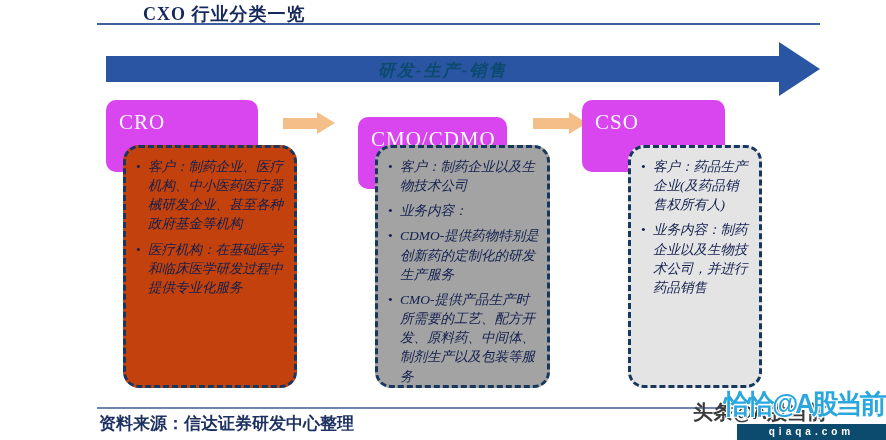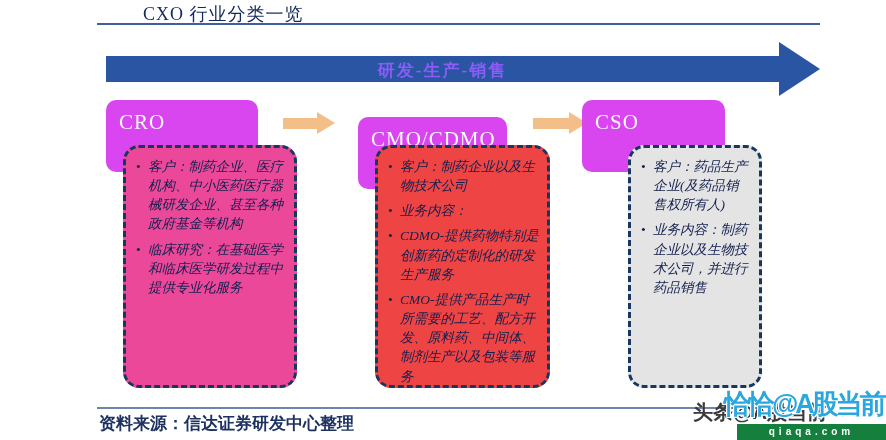--- a/index.html
+++ b/index.html
@@ -4,39 +4,40 @@
 <style>
   html,body{margin:0;padding:0;background:#ffffff;}
   .canvas{
     position:relative;width:886px;height:440px;background:#ffffff;
     overflow:hidden;
     font-family:"Liberation Serif","DejaVu Serif",serif;
   }
   
   .fig-title{
     position:absolute;left:143px;top:2px;
-    font-size:18px;font-weight:normal;color:#16295c;letter-spacing:1px;
+    font-size:18px;font-weight:bold;color:#16295c;letter-spacing:1px;
   }
   .title-rule{
     position:absolute;left:97px;top:23px;width:723px;height:2px;
     background:#3f5f9e;
   }
   
   .flow-body{
     position:absolute;left:106px;top:56px;width:673px;height:26px;
     background:#2a55a3;
   }
   .flow-head{
     position:absolute;left:779px;top:42px;width:0;height:0;
     border-top:27px solid transparent;border-bottom:27px solid transparent;
     border-left:41px solid #2a55a3;
   }
   .flow-label{
     position:absolute;left:106px;top:59px;width:673px;text-align:center;
-    color:#8b5cf6;font-size:17px;font-weight:bold;letter-spacing:2px;
+    color:#0c4a6e;font-size:17px;font-weight:bold;letter-spacing:2px;
+    font-style:italic;
   }
   
   .stage-box{
     position:absolute;top:100px;height:72px;border-radius:10px;
     background:#d946ef;z-index:0;
   }
   .stage-box .stage-label{
     display:block;padding:10px 0 0 13px;color:#f8fafd;
     font-size:21px;letter-spacing:1px;
   }
@@ -55,22 +56,22 @@
   .arrow-1 .bar{width:34px;}
   .arrow-1 .tip{left:34px;}
   .arrow-2{left:533px;}
   .arrow-2 .bar{width:36px;}
   .arrow-2 .tip{left:36px;}
   
   .detail-box{
     position:absolute;top:145px;height:243px;border:3px dashed #17375e;
     border-radius:16px;box-sizing:border-box;z-index:1;
   }
-  .detail-1{left:123px;width:174px;background:#ec4899;}
-  .detail-2{left:375px;width:175px;background:#ef4444;}
+  .detail-1{left:123px;width:174px;background:#c2410c;}
+  .detail-2{left:375px;width:175px;background:#a3a3a3;}
   .detail-3{left:628px;width:134px;background:#e4e4e4;}
   ul.bullets{
     margin:0;padding:9px 8px 0 9px;list-style:none;
     font-size:13.5px;line-height:1.42;color:#121f4e;font-style:italic;
   }
   ul.bullets li{position:relative;padding-left:13px;margin-bottom:6px;}
   ul.bullets li::before{content:"•";position:absolute;left:1px;top:0;color:#121f4e;font-style:normal;}
   
   .bottom-rule{
     position:absolute;left:97px;top:407px;width:723px;height:2px;
@@ -87,21 +88,21 @@
     font-size:20px;font-weight:bold;color:#3a3a3a;letter-spacing:0;white-space:nowrap;
   }
   .wm-blue{
     position:absolute;left:724px;top:386px;z-index:3;
     font-family:"Liberation Sans","DejaVu Sans",sans-serif;
     font-size:27px;font-weight:bold;color:#2aa7df;letter-spacing:-3px;white-space:nowrap;
     text-shadow:-1px -1px 0 #fff,1px -1px 0 #fff,-1px 1px 0 #fff,1px 1px 0 #fff;
   }
   .wm-badge{
     position:absolute;left:737px;top:424px;width:149px;height:16px;z-index:4;
-    background:#15803d;color:#ffffff;text-align:center;
+    background:#0c4a6e;color:#ffffff;text-align:center;
     font-family:"Liberation Sans","DejaVu Sans",sans-serif;
     font-size:10px;font-weight:bold;letter-spacing:4px;line-height:16px;
   }
 </style>
 </head>
 <body>
 
 <div class="canvas">
 
   <div class="fig-title">CXO 行业分类一览</div>
@@ -125,21 +126,21 @@
     <span class="bar"></span>
     <span class="tip"></span>
   </div>
   <div class="stage-box stage-cso">
     <span class="stage-label">CSO</span>
   </div>
 
   <div class="detail-box detail-1">
     <ul class="bullets">
         <li>客户：制药企业、医疗机构、中小医药医疗器械研发企业、甚至各种政府基金等机构</li>
-        <li>临床研究：在基础医学和临床医学研发过程中提供专业化服务</li>
+        <li>医疗机构：在基础医学和临床医学研发过程中提供专业化服务</li>
       </ul>
   </div>
   <div class="detail-box detail-2">
     <ul class="bullets">
         <li>客户：制药企业以及生物技术公司</li>
         <li>业务内容：</li>
         <li>CDMO-提供药物特别是创新药的定制化的研发生产服务</li>
         <li>CMO-提供产品生产时所需要的工艺、配方开发、原料药、中间体、制剂生产以及包装等服务</li>
       </ul>
   </div>

